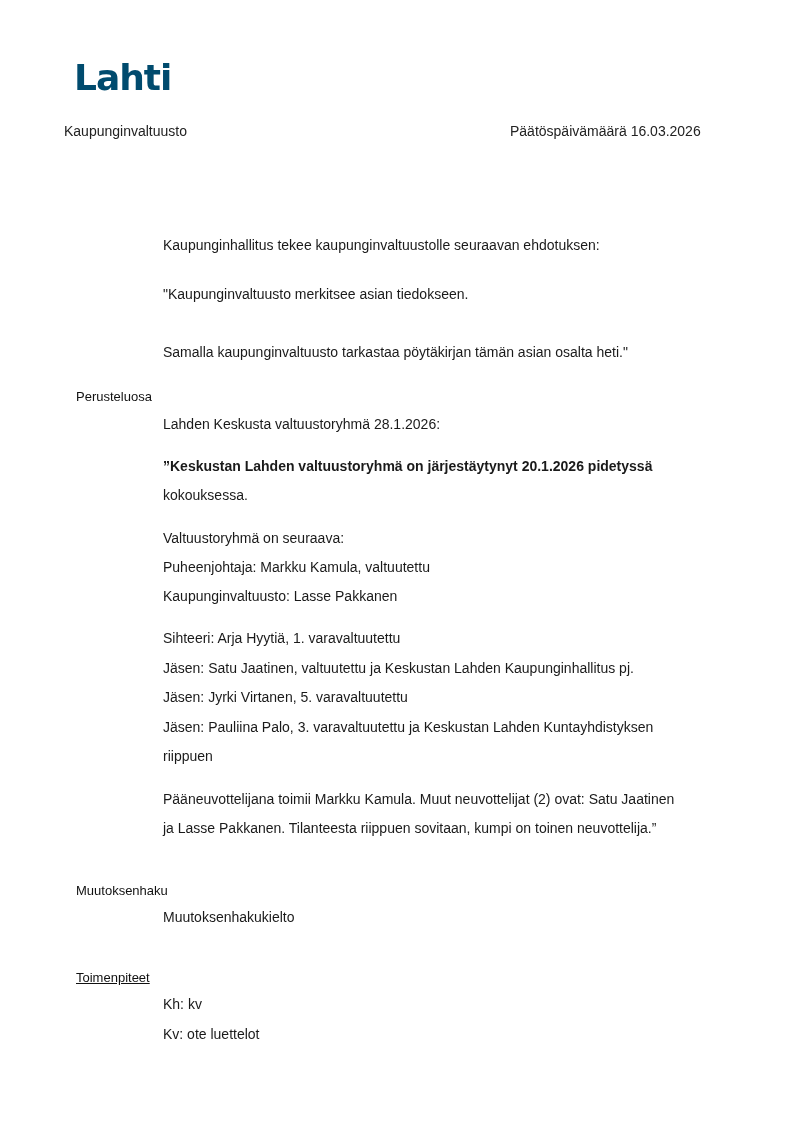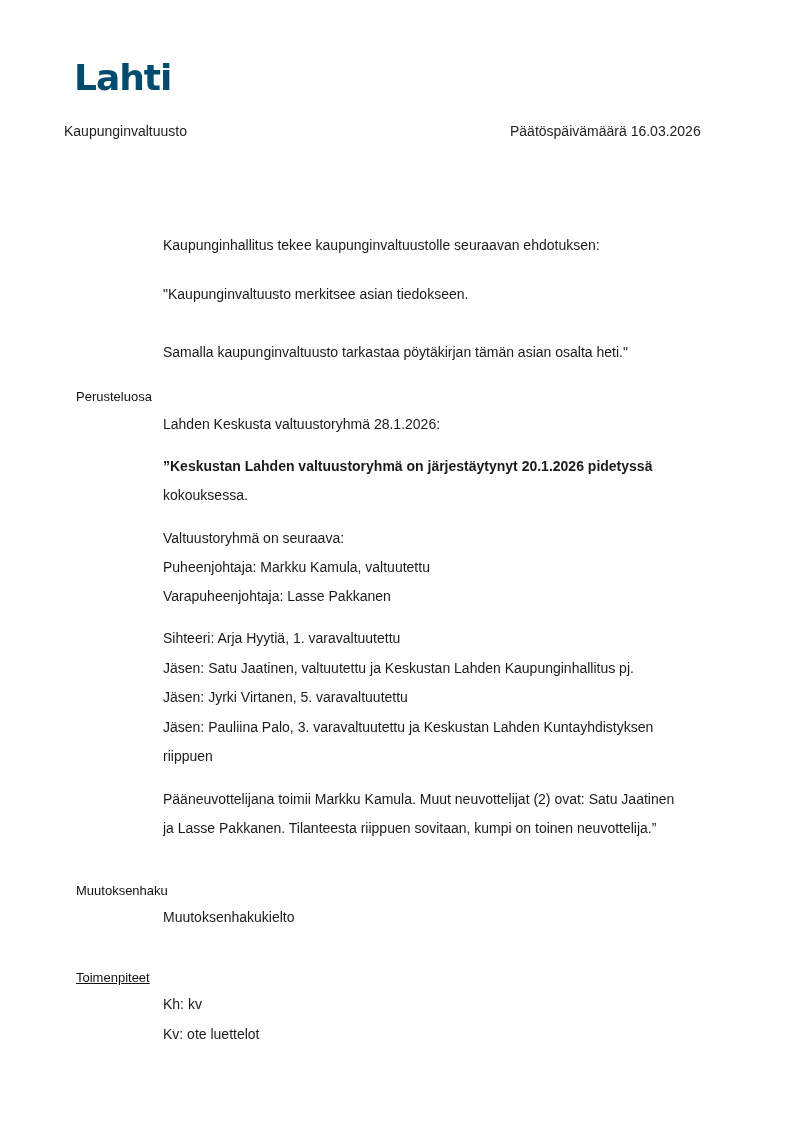--- a/index.html
+++ b/index.html
@@ -27,21 +27,21 @@
 <div class="abs body-text" style="top:220px;">Kaupunginhallitus tekee kaupunginvaltuustolle seuraavan ehdotuksen:</div>
 <div class="abs body-text" style="top:269px;">"Kaupunginvaltuusto merkitsee asian tiedokseen.</div>
 <div class="abs body-text" style="top:327px;">Samalla kaupunginvaltuusto tarkastaa pöytäkirjan tämän asian osalta heti."</div>
 
 <div class="abs section" style="top:372px;">Perusteluosa</div>
 <div class="abs body-text" style="top:399px;">Lahden Keskusta valtuustoryhmä 28.1.2026:</div>
 <div class="abs body-text" style="top:441px;font-weight:bold;">”Keskustan Lahden valtuustoryhmä on järjestäytynyt 20.1.2026 pidetyssä</div>
 <div class="abs body-text" style="top:470px;">kokouksessa.</div>
 <div class="abs body-text" style="top:513px;">Valtuustoryhmä on seuraava:</div>
 <div class="abs body-text" style="top:542px;">Puheenjohtaja: Markku Kamula, valtuutettu</div>
-<div class="abs body-text" style="top:571px;">Varapuheenjohtaja: Lasse Pakkanen</div>
+<div class="abs body-text" style="top:571px;">Kaupunginvaltuusto: Lasse Pakkanen</div>
 <div class="abs body-text" style="top:613px;">Sihteeri: Arja Hyytiä, 1. varavaltuutettu</div>
 <div class="abs body-text" style="top:643px;">Jäsen: Satu Jaatinen, valtuutettu ja Keskustan Lahden Kaupunginhallitus pj.</div>
 <div class="abs body-text" style="top:672px;">Jäsen: Jyrki Virtanen, 5. varavaltuutettu</div>
 <div class="abs body-text" style="top:702px;">Jäsen: Pauliina Palo, 3. varavaltuutettu ja Keskustan Lahden Kuntayhdistyksen</div>
 <div class="abs body-text" style="top:731px;">riippuen</div>
 <div class="abs body-text" style="top:774px;">Pääneuvottelijana toimii Markku Kamula. Muut neuvottelijat (2) ovat: Satu Jaatinen</div>
 <div class="abs body-text" style="top:803px;">ja Lasse Pakkanen. Tilanteesta riippuen sovitaan, kumpi on toinen neuvottelija.”</div>
 
 <div class="abs section" style="top:866px;">Muutoksenhaku</div>
 <div class="abs body-text" style="top:892px;">Muutoksenhakukielto</div>

